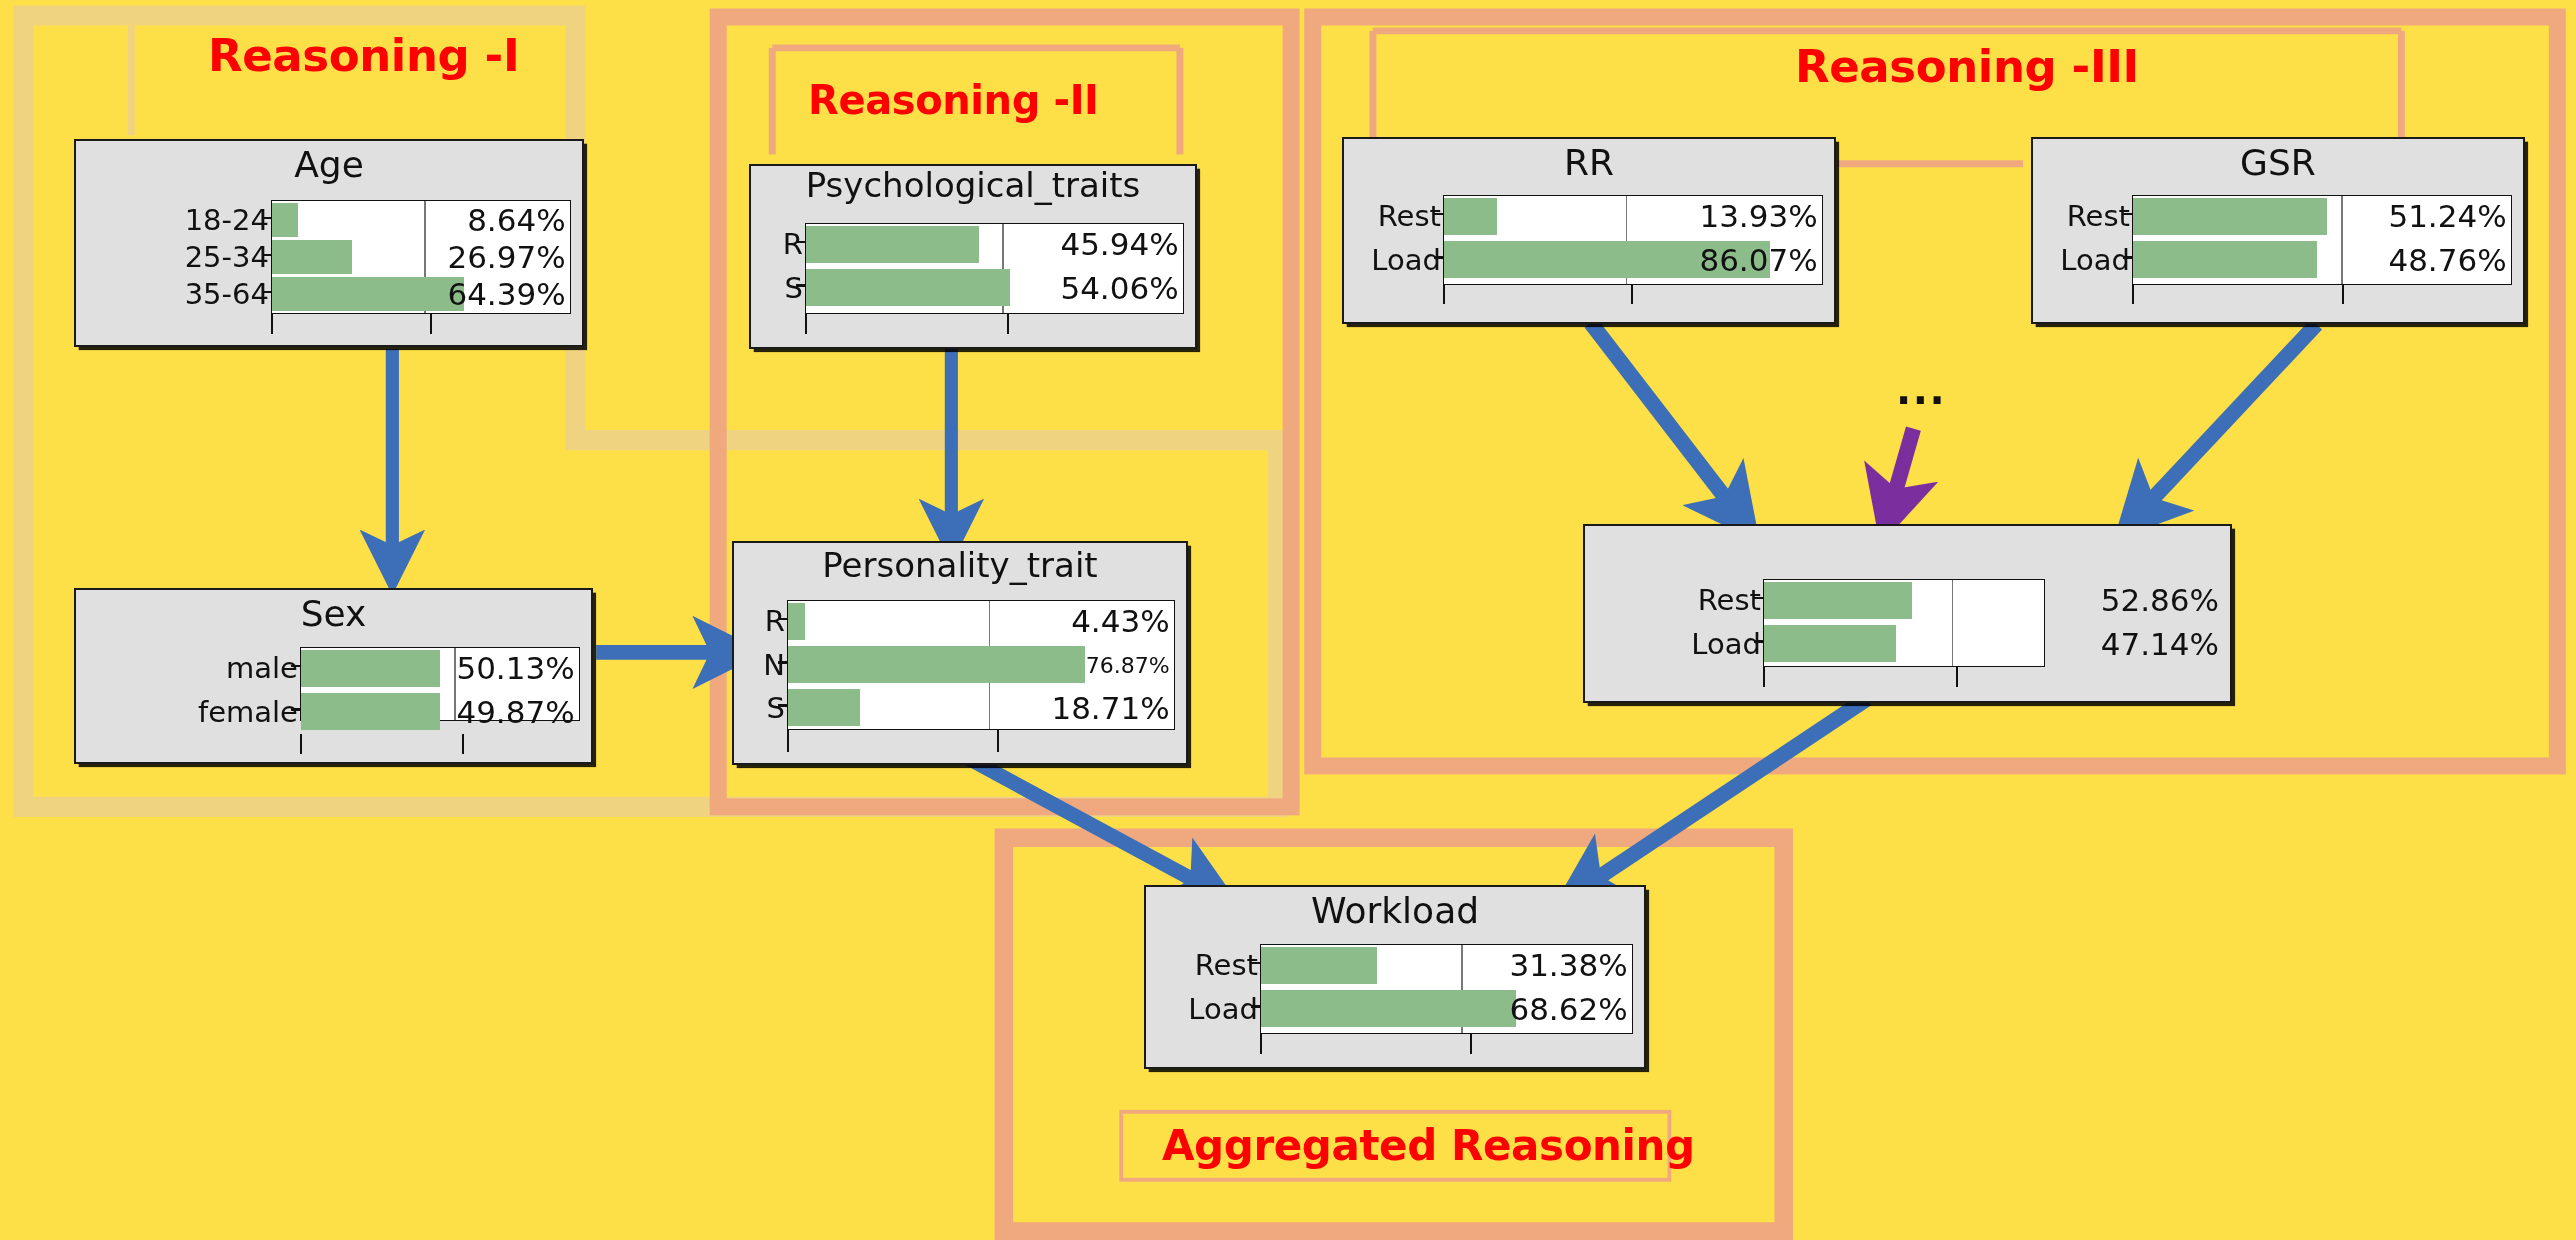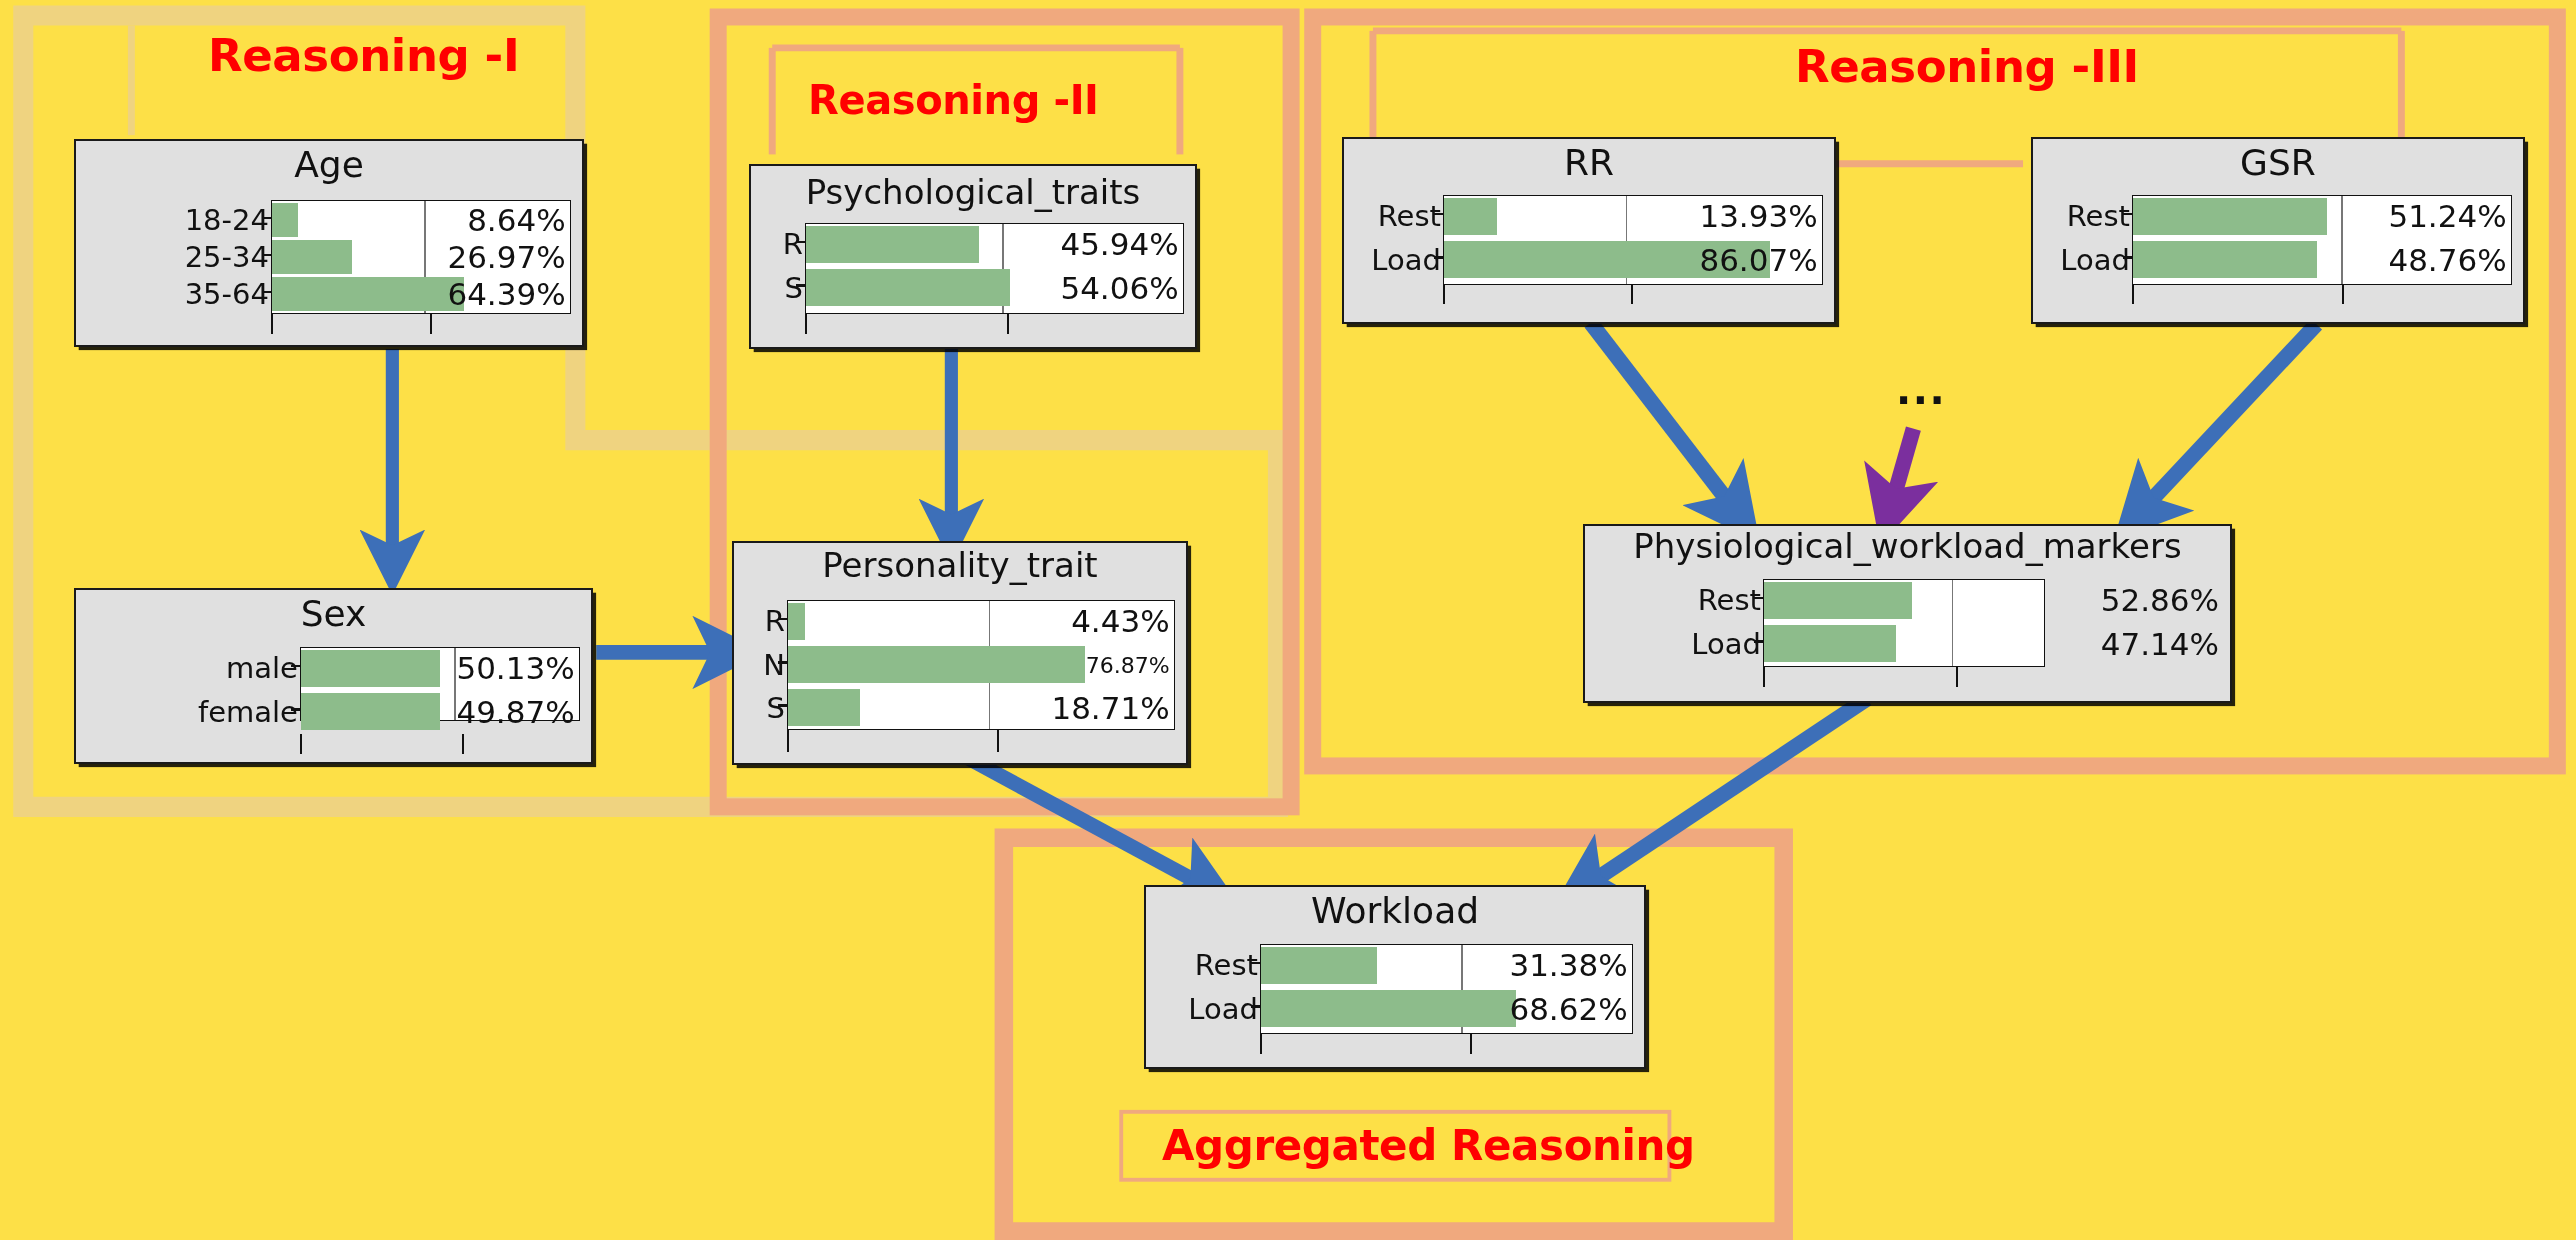--- a/index.html
+++ b/index.html
@@ -162,21 +162,21 @@
         <div class="cat" style="font-size:29px;top:1.5px;">female</div>
         <div class="bar" style="width:49.87%;"></div>
         <div class="pct" style="font-size:31px;">49.87%</div>
       </div>
     </div>
     <div class="axisstub" style="left:224px;top:144px;height:20px;"></div>
     <div class="axisstub" style="left:386px;top:144px;height:20px;"></div>
   </div>
 
   <div class="node" style="left:749px;top:164px;width:448px;height:185px;">
-    <div class="node-title" style="margin:9px 0 0 0;font-size:34px;">Psychological_traits</div>
+    <div class="node-title" style="margin:2px 0 0 0;font-size:34px;">Psychological_traits</div>
     <div class="plot" style="position:absolute;left:54px;top:57px;right:10.8px;height:91px;">
       <div class="plot-grid" style="left:52%;"></div>
       <div class="row" style="position:absolute;left:0;right:0;top:1.5px;height:37px;">
         <div class="tick" style="top:15.4px;"></div>
         <div class="cat" style="font-size:29px;top:1.5px;">R</div>
         <div class="bar" style="width:45.94%;"></div>
         <div class="pct" style="font-size:31px;">45.94%</div>
       </div>
       <div class="row" style="position:absolute;left:0;right:0;top:45px;height:37px;">
         <div class="tick" style="top:15.4px;"></div>
@@ -252,21 +252,20 @@
         <div class="cat" style="font-size:29px;top:1.5px;">Load</div>
         <div class="bar" style="width:48.76%;"></div>
         <div class="pct" style="font-size:31px;">48.76%</div>
       </div>
     </div>
     <div class="axisstub" style="left:99px;top:145px;height:20px;"></div>
     <div class="axisstub" style="left:309px;top:145px;height:20px;"></div>
   </div>
 
   <div class="node" style="left:1583px;top:524px;width:649px;height:179px;">
-    <div class="node-title" style="margin:3.1px 0 0 0;font-size:34px;">Physiological_workload_markers</div>
     <div class="plot" style="position:absolute;left:178px;top:53px;right:185px;height:88px;">
       <div class="plot-grid" style="left:67%;"></div>
       <div class="row" style="position:absolute;left:0;right:0;top:1.5px;height:37px;">
         <div class="tick" style="top:15.4px;"></div>
         <div class="cat" style="font-size:29px;top:1.5px;">Rest</div>
         <div class="bar" style="width:52.86%;"></div>
         <div class="pct" style="font-size:31px;right:-175px;">52.86%</div>
       </div>
       <div class="row" style="position:absolute;left:0;right:0;top:45px;height:37px;">
         <div class="tick" style="top:15.4px;"></div>

